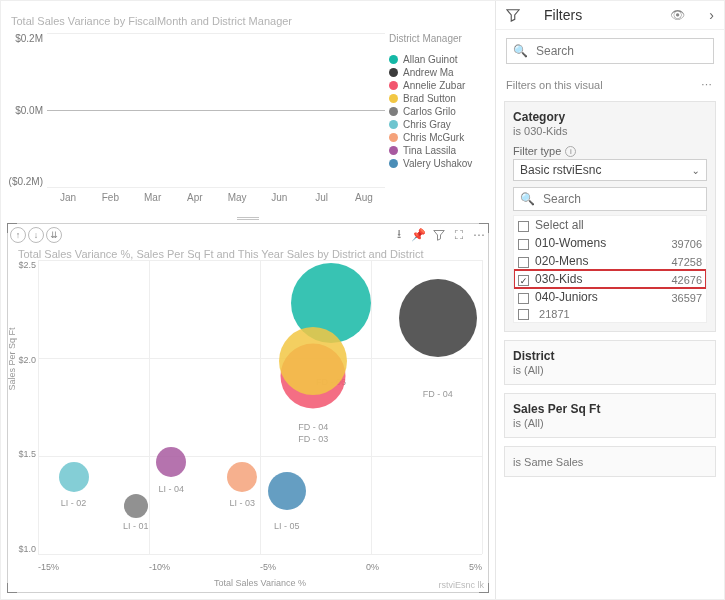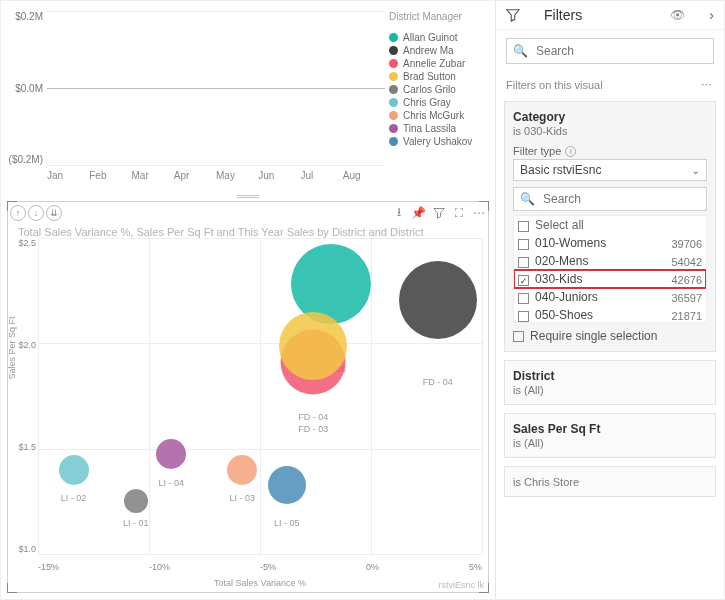--- a/index.html
+++ b/index.html
@@ -16,21 +16,21 @@
   .y-axis span{padding-right:4px}
   .grid{position:absolute;left:40px;right:0;top:0;bottom:26px}
   .gl{position:absolute;left:0;right:0;height:0;border-top:1px solid #eee}
   .zero{border-top:1px solid #bbb}
   .bars{position:absolute;left:40px;right:0;top:0;bottom:26px;display:flex}
   .month{flex:1;position:relative}
   .month .cluster{position:absolute;left:8%;right:8%;top:0;bottom:0;display:flex;align-items:center}
   .bar{flex:1;margin:0 .5px;position:relative}
   .bar span{position:absolute;left:0;right:0}
   .x-axis{position:absolute;left:40px;right:0;bottom:10px;display:flex;font-size:10px;color:#888}
-  .x-axis div{flex:1;text-align:left}
+  .x-axis div{flex:1;text-align:center}
   .legend{flex:0 0 104px;font-size:10px;color:#666;padding-left:4px}
   .legend .lg-title{color:#999;margin-bottom:10px}
   .lg-item{display:flex;align-items:center;margin:2px 0;gap:5px}
   .dot{width:9px;height:9px;border-radius:50%}
   
   .split{height:10px;display:flex;align-items:center;justify-content:center}
   .split .grip{width:22px;height:3px;border-top:1px solid #c4c4c4;border-bottom:1px solid #c4c4c4}
   
   .viz2{flex:1;position:relative;border:1px solid #d0d0d0;margin:0 6px 6px 6px;padding:0}
   .corner{position:absolute;width:10px;height:10px}
@@ -88,20 +88,21 @@
   svg{display:block}
 </style>
 </head>
 <body>
 
 <div class="app">
 
   <div class="main">
 
     <div class="viz">
+      <div class="viz-title">Total Sales Variance by FiscalMonth and District Manager</div>
       <div class="bar-wrap">
         <div class="bar-plot">
           <div class="y-axis" id="bc-y">
               <span>$0.2M</span>
               <span>$0.0M</span>
               <span>($0.2M)</span>
             </div>
           <div class="grid">
             <div class="gl" style="top:0%"></div>
             <div class="gl zero" style="top:50%"></div>
@@ -538,50 +539,45 @@
             <span class="nm">Select all</span>
           </div>
           <div class="opt">
             <span class="cb"></span>
             <span class="nm">010-Womens</span>
             <span class="ct">39706</span>
           </div>
           <div class="opt">
             <span class="cb"></span>
             <span class="nm">020-Mens</span>
-            <span class="ct">54042</span>
+            <span class="ct">47258</span>
           </div>
           <div class="opt hilite">
             <span class="cb">✓</span>
             <span class="nm">030-Kids</span>
             <span class="ct">42676</span>
           </div>
           <div class="opt">
             <span class="cb"></span>
             <span class="nm">040-Juniors</span>
             <span class="ct">36597</span>
           </div>
           <div class="opt">
             <span class="cb"></span>
-            <span class="nm">050-Shoes</span>
             <span class="ct">21871</span>
           </div>
         </div>
 
-      <div class="req">
-        <span class="cb"></span>
-        <span>Require single selection</span>
-      </div>
     </div>
 
     <div class="card">
       <div class="cname">District</div>
       <div class="csub">is (All)</div>
     </div>
     <div class="card">
       <div class="cname">Sales Per Sq Ft</div>
       <div class="csub">is (All)</div>
     </div>
     <div class="card">
-      <div class="csub">is Chris Store</div>
+      <div class="csub">is Same Sales</div>
     </div>
   </div>
 </div>
 
 </body></html>

